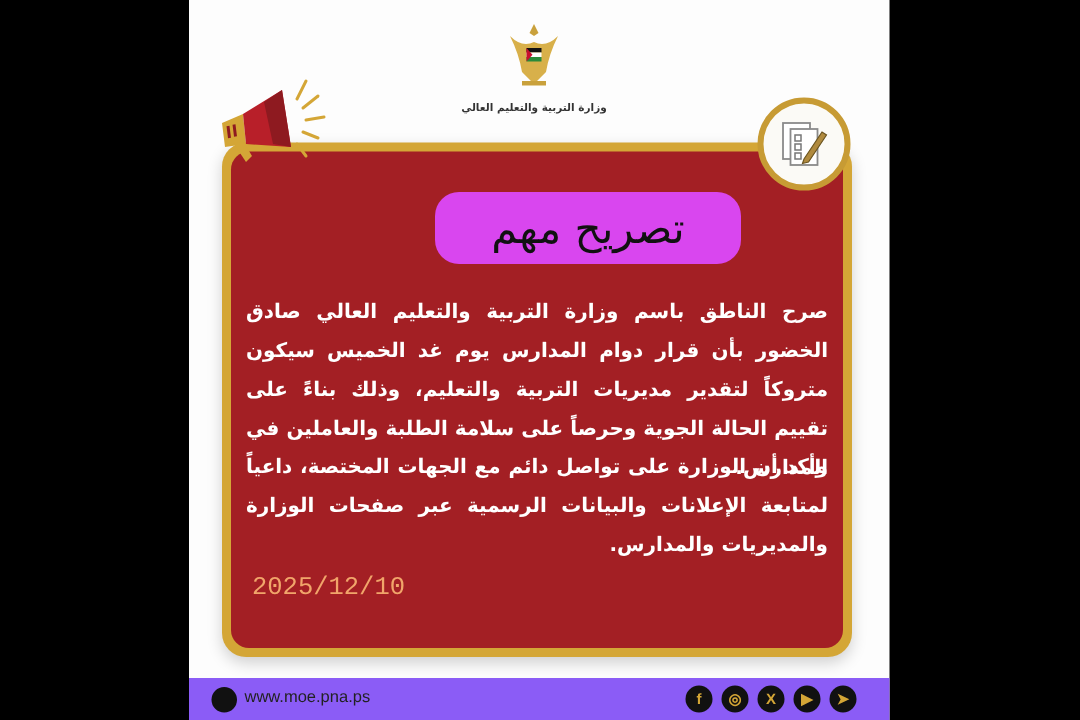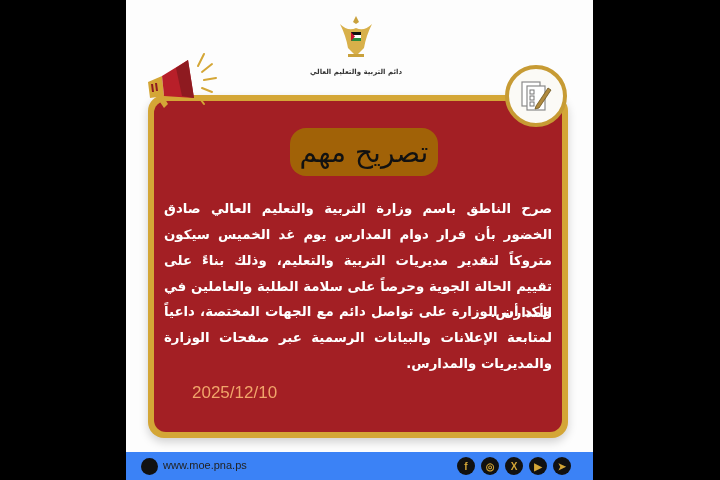--- a/index.html
+++ b/index.html
@@ -18,44 +18,43 @@
   .card {
     position: absolute; left: 22px; top: 95px; width: 420px; height: 343px;
     background: #d4a636; border-radius: 16px;
     box-shadow: 0 4px 10px rgba(0,0,0,0.18);
   }
   .card-inner {
     position: absolute; left: 6px; top: 6px; right: 6px; bottom: 6px;
     background: #a31f24; border-radius: 12px;
   }
   .title-pill {
-    position: absolute; left: 136px; top: 27px; width: 148px; height: 48px;
-    background: #a16207; border-radius: 16px;
+    position: absolute; left: 136px; top: 27px; width: 204px; height: 48px;
+    background: #d946ef; border-radius: 16px;
     display: flex; align-items: center; justify-content: center;
     font-size: 28px; color: #111; direction: rtl; font-weight: normal;
   }
   .para {
     position: absolute; left: 10px; width: 388px; direction: rtl; text-align: justify;
     text-align-last: right; color: #fff; font-weight: bold; font-size: 13.3px; line-height: 26px;
   }
   .para1 { top: 95px; }
   .para2 { top: 198px; }
   .date {
     position: absolute; left: 14px; top: 282px; font-size: 17px; color: #f1a56a;
-    font-family: Liberation Sans, sans-serif;
-    margin-left: 24px;
+    font-family: Liberation Mono, monospace;
   }
   .megaphone { position: absolute; left: 14px; top: 52px; width: 90px; height: 60px; }
   .badge {
     position: absolute; left: 379px; top: 65px; width: 62px; height: 62px; border-radius: 50%;
     background: #fbfaf6; border: 4px solid #c79b34; box-sizing: border-box;
     display: flex; align-items: center; justify-content: center;
   }
   .footer {
-    position: absolute; left: 0; top: 452px; width: 467px; height: 28px; background: #3b82f6; padding-left: 42px;
+    position: absolute; left: 0; top: 452px; width: 467px; height: 28px; background: #8b5cf6; padding-left: 42px;
   }
   .globe { position: absolute; left: 15px; top: 6px; width: 17px; height: 17px; border-radius: 50%; background: #111; }
   .website {
     position: absolute; left: 37px; top: 7px; font-size: 11px; color: #222;
     font-family: "Liberation Sans", sans-serif;
   }
   .socials { position: absolute; left: 331px; top: 5px; display: flex; gap: 6px; }
   .soc {
     width: 18px; height: 18px; border-radius: 50%; background: #111; color: #d4a636;
     font-size: 10px; font-weight: bold; display: flex; align-items: center; justify-content: center;
@@ -69,21 +68,21 @@
 
   <svg class="logo" viewBox="0 0 40 46">
     <path d="M20 2 L23 8 L20 10 L17 8 Z" fill="#c9a13c"></path>
     <path d="M4 10 Q10 22 12 34 L20 42 L28 34 Q30 22 36 10 Q28 18 20 14 Q12 18 4 10 Z" fill="#d8b04a"></path>
     <rect x="15" y="18" width="10" height="3" fill="#111"></rect>
     <rect x="15" y="21" width="10" height="3" fill="#fff"></rect>
     <rect x="15" y="24" width="10" height="3" fill="#2a8a3a"></rect>
     <path d="M15 18 L19 22.5 L15 27 Z" fill="#c8102e"></path>
     <rect x="12" y="40" width="16" height="3" fill="#c9a13c"></rect>
   </svg>
-  <div class="logo-caption">دائم التربية والتعليم العالي</div>
+  <div class="logo-caption">وزارة التربية والتعليم العالي</div>
 
   <div class="card">
     <div class="card-inner">
       <div class="title-pill">تصريح مهم</div>
       <div class="para para2">وأكد أن الوزارة على تواصل دائم مع الجهات المختصة، داعياً لمتابعة الإعلانات والبيانات الرسمية عبر صفحات الوزارة والمديريات والمدارس.</div>
       <div class="para para1">صرح الناطق باسم وزارة التربية والتعليم العالي صادق الخضور بأن قرار دوام المدارس يوم غد الخميس سيكون متروكاً لتقدير مديريات التربية والتعليم، وذلك بناءً على تقييم الحالة الجوية وحرصاً على سلامة الطلبة والعاملين في المدارس.</div>
       <div class="date">2025/12/10</div>
     </div>
   </div>
 

